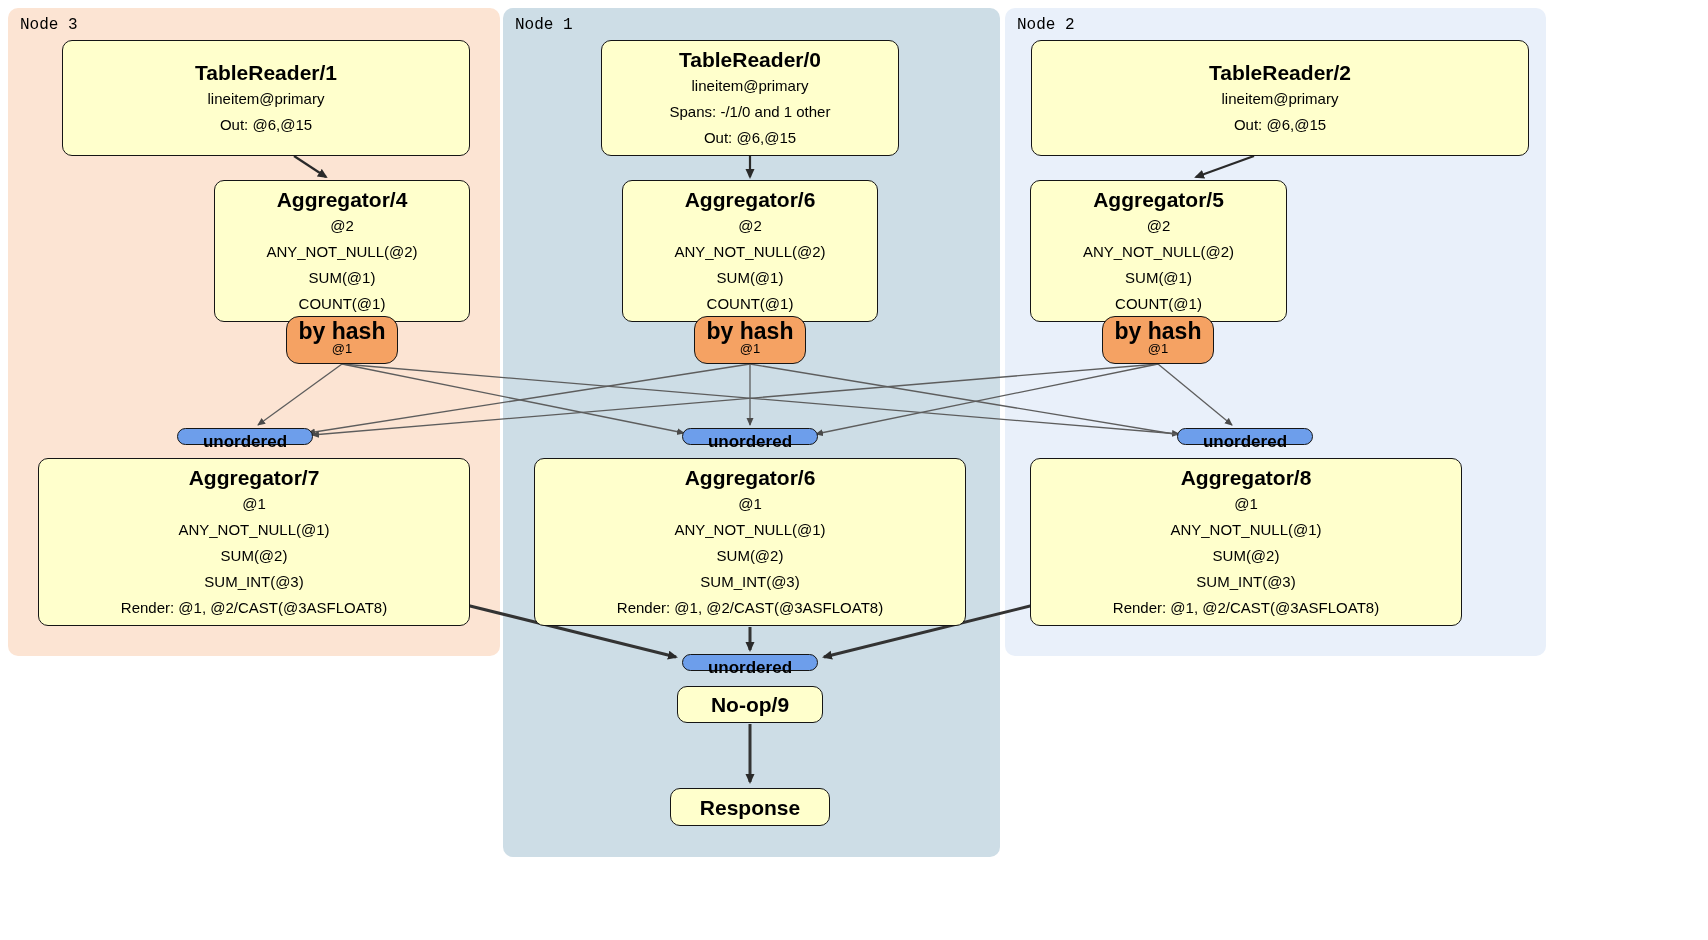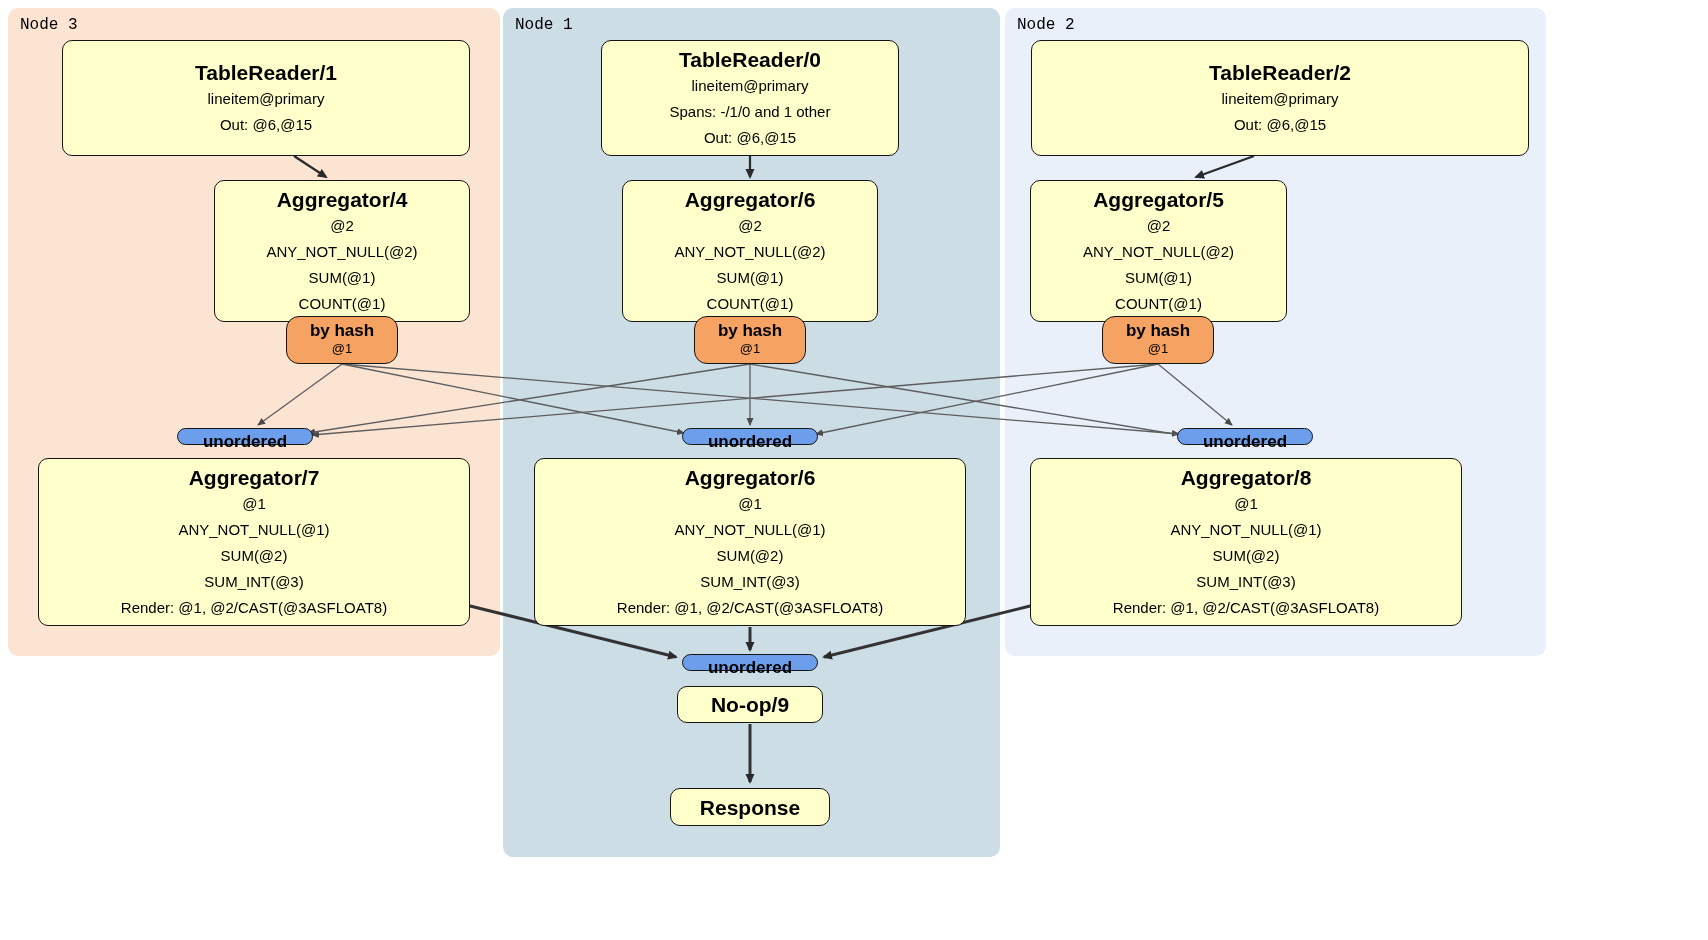--- a/index.html
+++ b/index.html
@@ -14,21 +14,21 @@
     position:absolute; background:#ffffcc; border:1.5px solid #151515; border-radius:10px;
     display:flex; flex-direction:column; justify-content:center;
     text-align:center; box-sizing:border-box; padding:4px 8px;
   }
   .pbox .title {font-weight:700; font-size:21px; line-height:27px; white-space:nowrap;}
   .pbox .line {font-size:15px; line-height:26px; white-space:nowrap;}
   .hash-pill {
     position:absolute; background:#f5a263; border:1.5px solid #151515; border-radius:13px;
     text-align:center; box-sizing:border-box; padding-top:4px;
   }
-  .hash-pill .hp-label {font-weight:700; font-size:17px; line-height:20px;}
+  .hash-pill .hp-label {font-weight:700; font-size:23px; line-height:20px;}
   .hash-pill .hp-key {font-size:13px; line-height:16px;}
   .sync-pill {
     position:absolute; background:#6d9eeb; border:1.5px solid #151515; border-radius:15px;
     text-align:center; font-weight:700; font-size:17px; box-sizing:border-box;
     height:17px; line-height:25px;
   }
 </style>
 </head>
 <body>
 

